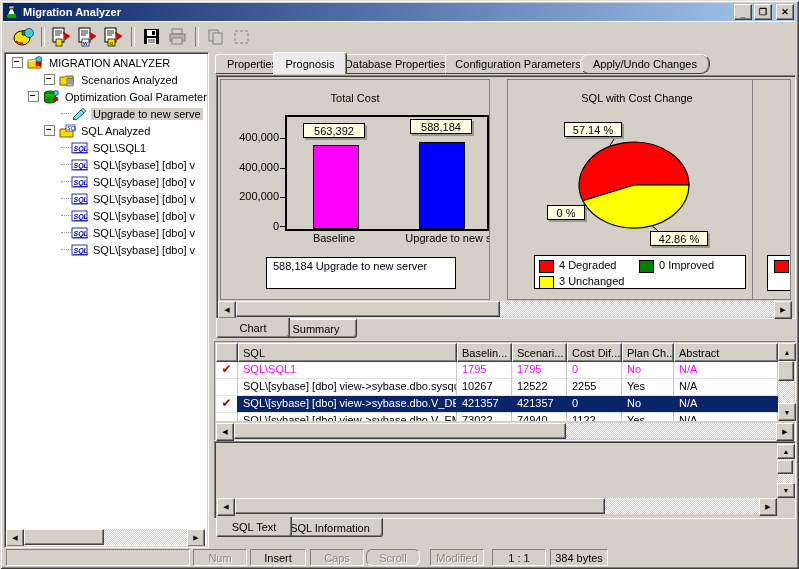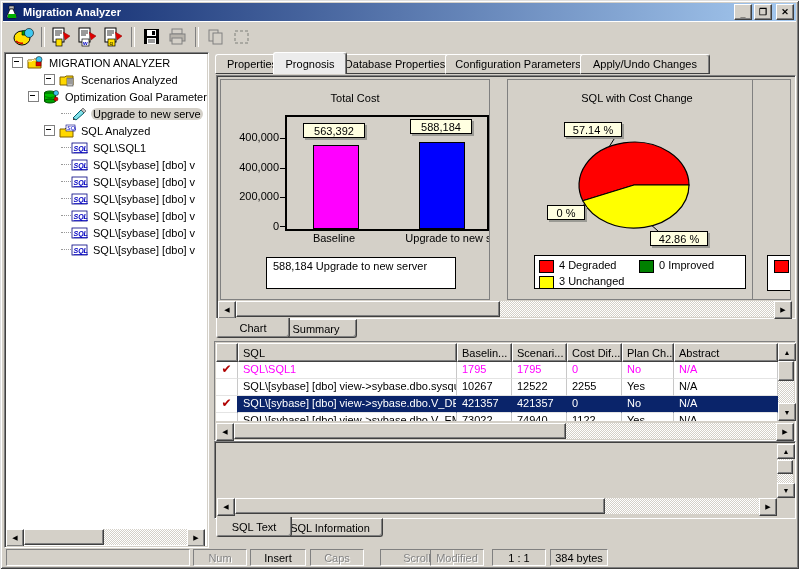--- a/index.html
+++ b/index.html
@@ -21,21 +21,21 @@
   .tsep{width:2px;height:20px;margin:0 4px;border-left:1px solid #808080;border-right:1px solid #fff;}
   
   .tree-outer{left:4px;top:52px;width:203px;height:494px;}
   .tree-white{position:absolute;left:1px;top:1px;right:1px;bottom:1px;background:#fff;overflow:hidden;}
   .trow{height:17px;display:flex;align-items:center;white-space:nowrap;}
   .expander{width:9px;height:9px;background:#fff;border:1px solid #808080;position:relative;flex:none;margin-right:4px;}
   .expander::after{content:"";position:absolute;left:1px;top:3px;width:5px;height:1px;background:#000;}
   .dots{width:10px;border-top:1px dotted #999;flex:none;}
   .ticon{width:17px;height:14px;flex:none;margin-right:3px;position:relative;}
   .tlabel{padding:0 2px;}
-  .tlabel.sel{background:#d4d0c8;border-radius:6px;}
+  .tlabel.sel{background:#d4d0c8;}
   
   .tab{position:absolute;top:54px;height:18px;border:1px solid;border-color:#fff #404040 #404040 #fff;box-shadow:inset -1px 0 0 #808080;border-radius:3px 3px 0 0;background:#d4d0c8;display:flex;align-items:center;justify-content:center;padding:0 8px;}
   .tab.active{top:52px;height:21px;background:#ececec;z-index:3;border-bottom:none;}
   .btab{position:absolute;border:1px solid;border-color:#fff #404040 #404040 #fff;box-shadow:inset -1px -1px 0 #808080;border-radius:0 0 3px 3px;background:#d4d0c8;display:flex;align-items:center;justify-content:center;padding:0 8px;}
   .btab.active{border-top:none;z-index:3;}
   .chart-frame{left:216px;top:75px;width:578px;height:242px;}
   .card{position:absolute;top:3px;height:219px;border:1px solid #808080;background:#d4d0c8;overflow:hidden;}
   .ctitle{position:absolute;left:0;right:0;text-align:center;top:12px;}
   .valbox{position:absolute;background:#ffffe1;border:1px solid #000;box-shadow:2px 2px 0 #9a9a94;height:13px;display:flex;align-items:center;justify-content:center;padding:0 3px;}
   .plot{position:absolute;border:2px solid #000;background:#d4d0c8;}
@@ -286,21 +286,21 @@
     </div>
   <div class="tab active" style="left:273px;width:56px;">
       <span>Prognosis</span>
     </div>
   <div class="tab" style="left:334px;width:104px;">
       <span>Database Properties</span>
     </div>
   <div class="tab" style="left:445px;width:128px;">
       <span>Configuration Parameters</span>
     </div>
-  <div class="tab" style="left:580px;width:112px;">
+  <div class="tab" style="left:580px;width:112px;border-radius:9px;">
       <span>Apply/Undo Changes</span>
     </div>
 
   <div class="abs sunken chart-frame">
 
     <div class="card" style="left:3px;width:268px;">
       <div class="ctitle">Total Cost</div>
       <div class="plot" style="left:64px;top:35px;width:200px;height:112px;">
         <div class="bar" id="bar-baseline" style="left: 26px; width: 46px; height: 84px; background: rgb(255, 0, 255);"></div>
         <div class="bar" id="bar-scenario" style="left: 132px; width: 46px; height: 87px; background: rgb(0, 0, 255);"></div>
@@ -488,21 +488,21 @@
     <div class="spanel" style="left:3px;width:184px;"></div>
     <div class="spanel" style="left:190px;width:54px;">
         <span class="dim">Num</span>
       </div>
     <div class="spanel" style="left:247px;width:56px;">
         <span>Insert</span>
       </div>
     <div class="spanel" style="left:307px;width:54px;">
         <span class="dim">Caps</span>
       </div>
-    <div class="spanel" style="left:377px;width:74px;">
+    <div class="spanel" style="left:363px;width:54px;border-radius:6px;">
         <span class="dim">Scroll</span>
       </div>
     <div class="spanel" style="left:427px;width:54px;">
         <span class="dim">Modified</span>
       </div>
     <div class="spanel" style="left:489px;width:54px;">
         <span>1 : 1</span>
       </div>
     <div class="spanel" style="left:547px;width:58px;">
         <span>384 bytes</span>

